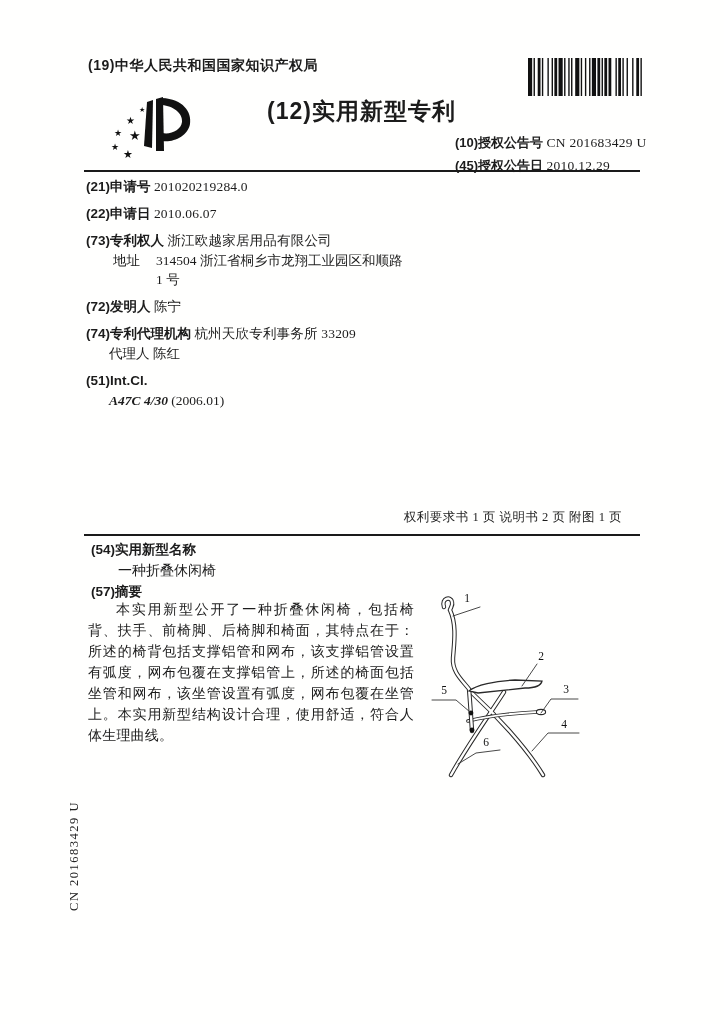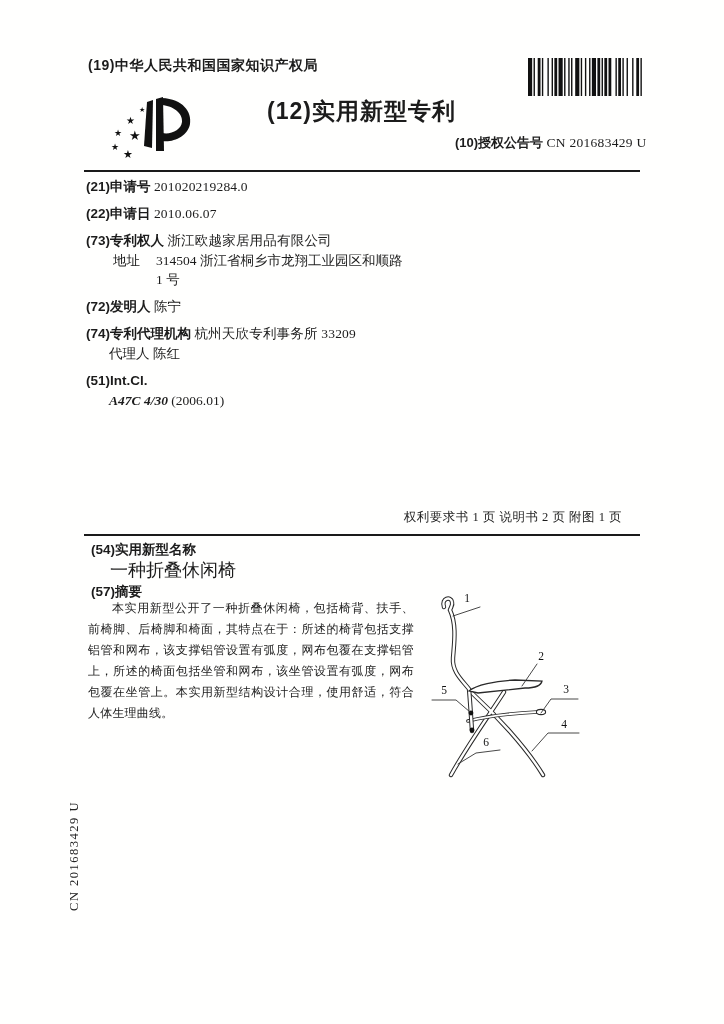--- a/index.html
+++ b/index.html
@@ -27,23 +27,23 @@
   .tight{margin-bottom:1px;}
   #addr-row{display:flex;margin-left:27px;margin-bottom:8px;}
   #addr-row .lbl{flex:0 0 auto;margin-right:16px;}
   #addr-row .val{width:252px;}
   .intcl-code{font-style:italic;font-weight:bold;}
 
   #pages-info{top:509px;right:102px;font-size:12.5px;letter-spacing:.5px;}
 
   #title-section{left:91px;top:540px;font-size:13.5px;line-height:19px;}
   #title-section .gap{height:2px;}
-  #invention-title{margin-left:19px;font-size:18px;}
-  #abstract-text{left:88px;top:599px;width:326px;font-size:12px;line-height:21px;
-                 text-align:justify;text-indent:2em;letter-spacing:.2px;font-family:Liberation Mono, monospace;}
+  #invention-title{margin-left:27px;font-size:14px;}
+  #abstract-text{left:88px;top:599px;width:326px;font-size:14px;line-height:21px;
+                 text-align:justify;text-indent:2em;letter-spacing:.2px;}
 
   #figure-wrap{left:420px;top:580px;}
   #side-number{left:20px;top:848px;width:110px;height:16px;font-size:12.5px;letter-spacing:1.5px;
                color:#222;transform:rotate(-90deg);transform-origin:55px 8px;text-align:center;}
 </style>
 </head>
 <body>
 
 <div id="page">
 
@@ -93,20 +93,24 @@
     </g>
   </svg>
 
   <div id="doc-type" class="abs sans b">(12)实用新型专利</div>
 
   <div id="pub-block" class="abs">
     <div>
       <span class="lbl">(10)授权公告号</span>
       <span class="val">CN 201683429 U</span>
     </div>
+    <div>
+      <span class="lbl">(45)授权公告日</span>
+      <span class="val">2010.12.29</span>
+    </div>
   </div>
 
   <div class="rule" style="top:170px"></div>
 
   <div id="biblio" class="abs">
     <div class="row">
       <span class="lbl">(21)申请号</span>
       <span class="val">201020219284.0</span>
     </div>
     <div class="row">

